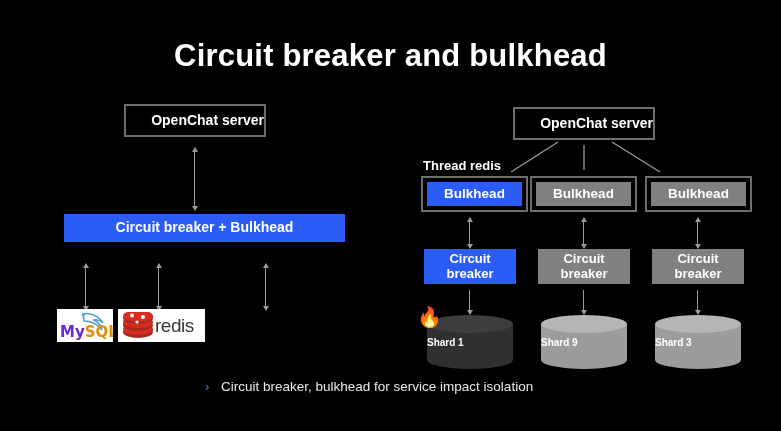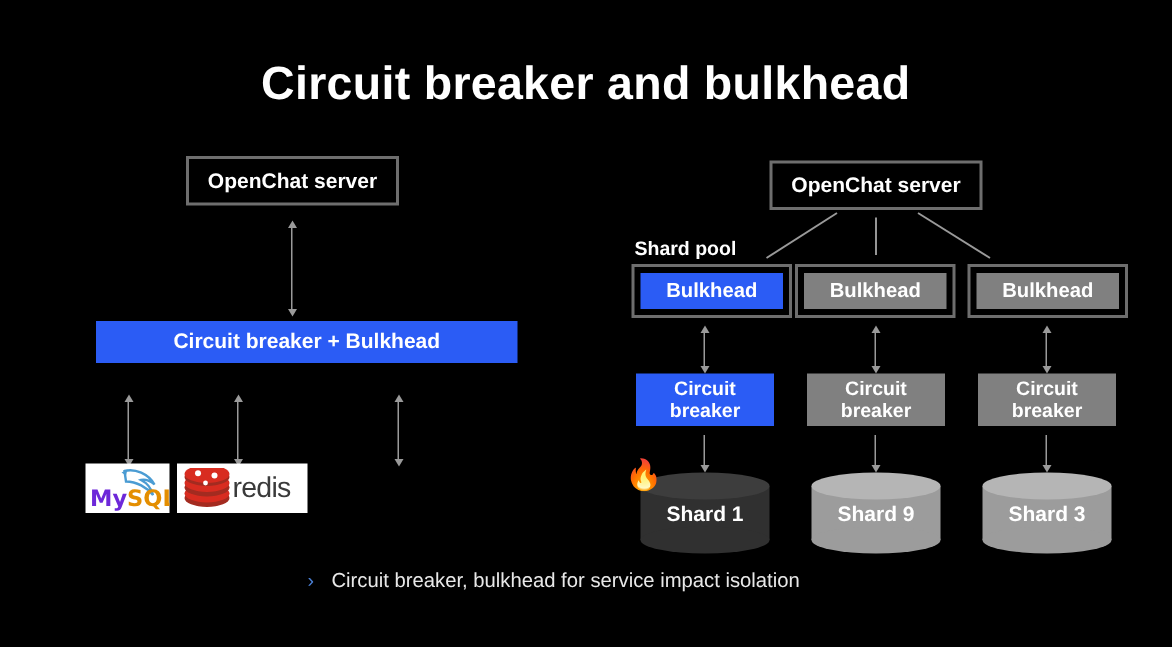--- a/index.html
+++ b/index.html
@@ -22,21 +22,21 @@
 
   
   .box {
     position: absolute;
     display: flex; align-items: center; justify-content: center;
     color: #ffffff;
     font-weight: bold;
     text-align: center;
     line-height: 1.12;
   }
-  .box-outline { border: 2px solid #6e6e6e; background: #000; }
+  .box-outline { border: 2px solid #6e6e6e; background: #000; justify-content: flex-end; }
   .box-blue { background: #2b5cf5; }
   .box-gray { background: #808080; }
 
   
   .varrow { position: absolute; width: 1px; background: #9a9a9a; }
   .varrow::before, .varrow::after {
     content: ""; position: absolute; left: 50%; transform: translateX(-50%);
     width: 0; height: 0; border-left: 3.5px solid transparent; border-right: 3.5px solid transparent;
   }
   .varrow::before { top: -5px; border-bottom: 5px solid #9a9a9a; }
@@ -62,22 +62,22 @@
     position: absolute; left: 0; right: 0; top: 9px; bottom: 9px;
   }
   .cyl-top, .cyl-bottom {
     position: absolute; left: 0; right: 0; height: 18px; border-radius: 50%;
   }
   .cyl-top { top: 0; }
   .cyl-bottom { bottom: 0; }
   .cyl-label {
     position: absolute; left: 0; right: 0; top: 50%;
     transform: translateY(-50%);
-    text-align: center; color: #ffffff;
-    font-size: 14px; font-weight: bold;
+    color: #ffffff;
+    font-size: 10px; font-weight: bold;
   }
 
   
   .threadpool-label {
     position: absolute; color: #ffffff; font-size: 13px; font-weight: bold;
   }
   .pool-cell { position: absolute; border: 2px solid #6e6e6e; background: #000; }
 
   
   .caption {
@@ -151,21 +151,21 @@
       </marker>
       <marker id="atail" markerWidth="7" markerHeight="7" refX="1" refY="3" orient="auto">
         <path d="M7,0 L0,3 L7,6 Z" fill="#9a9a9a"></path>
       </marker>
     </defs>
     <line x1="558" y1="142" x2="511" y2="172" stroke="#9a9a9a" stroke-width="1.3" marker-start="atail" marker-end="ahead"></line>
     <line x1="612" y1="142" x2="660" y2="172" stroke="#9a9a9a" stroke-width="1.3" marker-start="atail" marker-end="ahead"></line>
     <line x1="584" y1="145" x2="584" y2="170" stroke="#9a9a9a" stroke-width="1.3" marker-start="atail" marker-end="ahead"></line>
   </svg>
 
-  <div class="threadpool-label" style="left:423px; top:158px;">Shard pool</div>
+  <div class="threadpool-label" style="left:423px; top:158px;">Thread redis</div>
 
   <div class="pool-cell" style="left:421px; top:176px; width:107px; height:36px;"></div>
   <div class="box box-blue" style="left:427px; top:182px; width:95px; height:24px; font-size:13.5px;">
     <span>Bulkhead</span>
   </div>
 
   <div class="pool-cell" style="left:530px; top:176px; width:107px; height:36px;"></div>
   <div class="box box-gray" style="left:536px; top:182px; width:95px; height:24px; font-size:13.5px;">
     <span>Bulkhead</span>
   </div>

